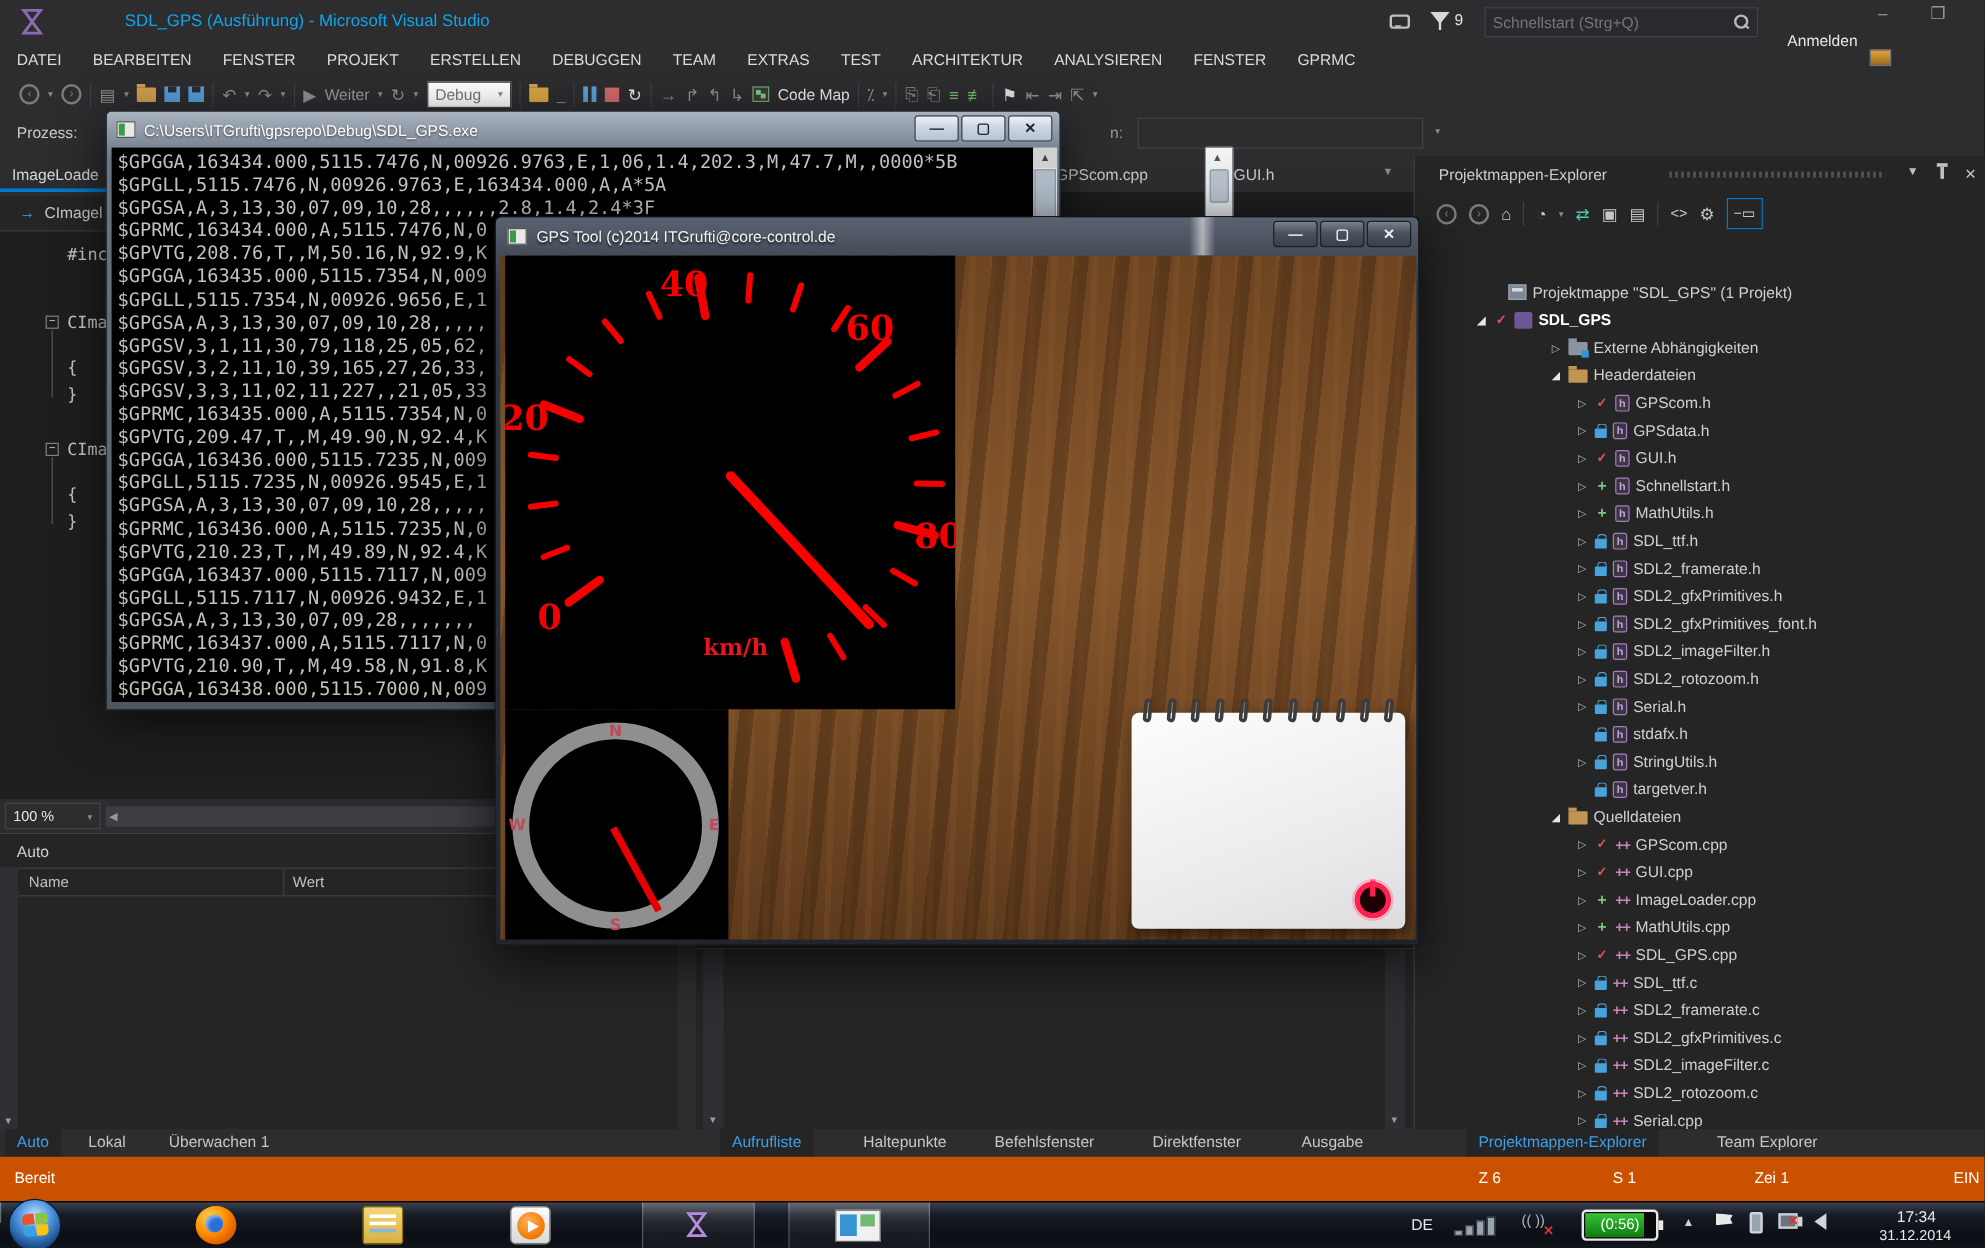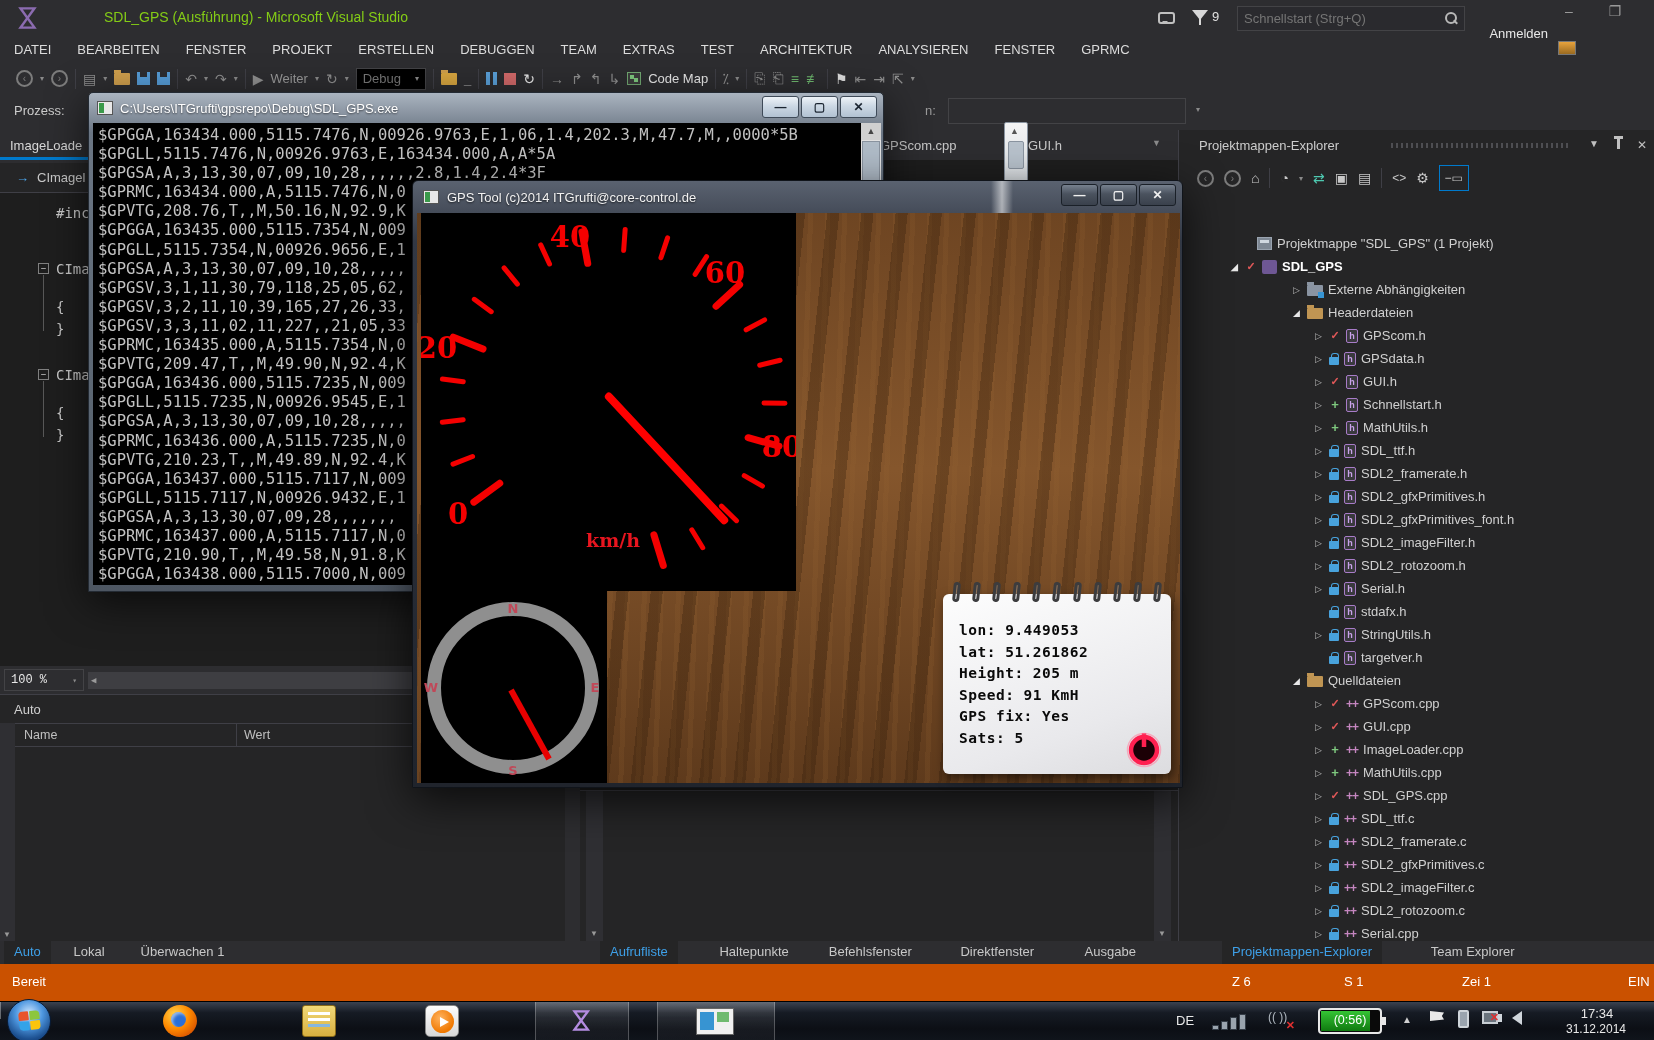--- a/index.html
+++ b/index.html
@@ -4,21 +4,21 @@
 <style>
   * { margin:0; padding:0; box-sizing:border-box; }
   html,body { background:#000; }
   #screen { position:relative; width:1654px; height:1040px; overflow:hidden;
             background:#2d2d30; font-family:"Liberation Sans", sans-serif; color:#ccc; }
   .abs { position:absolute; }
 
   
   #vs-titlebar { left:0; top:0; width:1654px; height:36px; background:#2d2d30; }
   .vs-logo { left:14px; top:2px; font-size:27px; color:#8b6bb0; transform:rotate(90deg); }
-  #vs-title { left:104px; top:9px; font-size:14px; color:#84cc16; }
+  #vs-title { left:104px; top:9px; font-size:14px; color:#0ea5e9; }
   .bubble { left:1158px; top:12px; width:17px; height:12px; border:2px solid #c0c0c0; border-radius:3px; }
   .bubble:after { content:""; position:absolute; left:2px; bottom:-5px; border:3px solid transparent; border-top-color:#c0c0c0; }
   .flag9 { left:1192px; top:8px; width:40px; height:20px; }
   .flag9 .tri { position:absolute; left:0; top:2px; width:0; height:0; border-left:8px solid transparent; border-right:8px solid transparent; border-top:10px solid #d8d8d8; }
   .flag9 .stem { position:absolute; left:7px; top:9px; width:2px; height:8px; background:#d8d8d8; }
   .flag9 .cnt { position:absolute; left:20px; top:1px; font-size:13px; color:#e0e0e0; }
   #quick-search { left:1237px; top:6px; width:228px; height:25px; background:#2a2a2e; border:1px solid #434346; display:flex; align-items:center; }
   #quick-search input { flex:1; background:transparent; border:none; outline:none; color:#999; font-size:13px; padding:0 6px; font-family:"Liberation Sans",sans-serif;}
   .mag { position:relative; width:16px; height:16px; margin-right:5px; }
   .mag:before { content:""; position:absolute; left:2px; top:1px; width:8px; height:8px; border:2px solid #b8b8b8; border-radius:50%; }
@@ -34,41 +34,41 @@
   .tb-sep { width:1px; height:20px; background:#3f3f46; }
   .tb-dd { font-size:8px; color:#8a8a8a; }
   .tb-i { font-size:14px; color:#8f8f8f; }
   .circ { width:17px; height:17px; border-radius:50%; border:2px solid #7c7c7c; color:#7c7c7c; font-size:10px; line-height:13px; text-align:center; }
   .ico-folder { width:16px; height:12px; background:#cf9f4d; border-radius:1px; position:relative; }
   .ico-folder:before { content:""; position:absolute; top:-3px; left:0; width:7px; height:3px; background:#cf9f4d; }
   .ico-save { width:13px; height:13px; background:#569cd6; position:relative; }
   .ico-save:before { content:""; position:absolute; left:3px; top:0; width:7px; height:5px; background:#2d2d30; }
   .ico-pause { display:inline-flex; gap:3px; } .ico-pause i { width:4px; height:13px; background:#5aa0d8; }
   .ico-stop { width:12px; height:12px; background:#d16969; }
-  .combo { height:22px; border:1px solid #434346; background:#000000; color:#787878; font-size:13px; display:flex; align-items:center; padding:0 6px; gap:14px; }
+  .combo { height:22px; border:1px solid #434346; background:#ffffff; color:#787878; font-size:13px; display:flex; align-items:center; padding:0 6px; gap:14px; }
   .ico-codemap { width:14px; height:13px; background:#3c3c3c; border:1px solid #71a871; position:relative;}
   .ico-codemap:before{content:"";position:absolute;left:2px;top:2px;width:4px;height:4px;background:#7ec87e;}
   .ico-codemap:after{content:"";position:absolute;right:2px;bottom:2px;width:4px;height:4px;background:#7ec87e;}
   #vs-toolbar2 { left:0; top:95px; width:1654px; height:35px; font-size:13px; color:#cccccc; }
   #process-label { left:14px; top:8px; }
   #thread-label-frag { left:925px; top:8px; color:#9a9a9a; }
   #toolbar2-combo { left:948px; top:3px; width:238px; height:26px; background:#2d2d30; border:1px solid #434346; }
   #toolbar2-dd { left:1196px; top:10px; font-size:8px; color:#8a8a8a; }
 
   
   #vs-content { left:0; top:130px; width:1654px; height:811px; background:#2d2d30; }
   
   #left-tab { left:0; top:2px; width:178px; height:28px; color:#d8d8d8; font-size:13px; padding:6px 0 0 10px; border-bottom:3px solid #007acc; }
   #left-nav { left:0; top:33px; width:565px; height:30px; background:#252526; border-bottom:1px solid #3f3f46; display:flex; align-items:center; padding-left:16px; gap:8px; font-size:13px; color:#c8c8c8; }
   .nav-arrow { color:#4ba3e8; font-size:13px; }
   #left-editor { left:0; top:63px; width:565px; height:473px; background:#1e1e1e; font-family:"DejaVu Sans Mono",monospace; font-size:14px; color:#c8c8c8; }
   .code-line { position:absolute; left:56px; }
   .fold-box { position:absolute; left:38px; width:11px; height:11px; border:1px solid #808080; color:#c8c8c8; font-size:9px; line-height:9px; text-align:center; background:#1e1e1e; z-index:2;}
   .guide { position:absolute; left:43px; width:1px; background:#585858; }
-  #left-zoomrow { left:0; top:536px; width:565px; height:28px; display:flex; align-items:center;font-family:Liberation Mono, monospace; }
+  #left-zoomrow { left:0; top:536px; width:565px; height:28px; display:flex; align-items:center; }
   #zoom-combo { margin-left:4px; width:80px; height:22px; border:1px solid #434346; color:#e8e8e8; font-size:12px; display:flex; align-items:center; justify-content:space-between; padding:0 6px; background:#2d2d30;}
   #hscroll { margin-left:4px; width:474px; height:17px; background:#3e3e42; color:#999; font-size:9px; display:flex; align-items:center; justify-content:space-between; padding:0 3px;}
   
   #watch-panel { left:0; top:564px; width:565px; height:247px; background:#252526; border-top:1px solid #3f3f46; }
   #watch-title { position:absolute; left:14px; top:7px; font-size:13px; color:#d0d0d0; }
   #watch-header { position:absolute; left:0; top:28px; width:565px; height:24px; border-top:1px solid #3f3f46; border-bottom:1px solid #3f3f46; font-size:12.5px; color:#c0c0c0; }
   #watch-header .col1 { position:absolute; left:24px; top:4px; }
   #watch-header .col2 { position:absolute; left:244px; top:4px; }
   #watch-header .vline { position:absolute; left:236px; top:0; width:1px; height:100%; background:#3f3f46; }
   #watch-vscroll { position:absolute; left:0; top:28px; width:15px; height:219px; background:#2f2f33; }
@@ -702,28 +702,20 @@
             <span class="ring"></span>
             <span class="ring"></span>
             <span class="ring"></span>
             <span class="ring"></span>
             <span class="ring"></span>
             <span class="ring"></span>
             <span class="ring"></span>
             <span class="ring"></span>
             <span class="ring"></span>
           </div>
-        <div id="notepad-text">
-            <div>lon: 9.449053</div>
-            <div>lat: 51.261862</div>
-            <div>Height: 205 m</div>
-            <div>Speed: 91 KmH</div>
-            <div>GPS fix: Yes</div>
-            <div>Sats: 5</div>
-          </div>
         <svg id="power-btn" viewBox="0 0 38 38">
           <circle cx="19" cy="20" r="13" fill="#1c0006" stroke="#ff2050" stroke-width="4.5"></circle>
           <line x1="19" y1="3" x2="19" y2="17" stroke="#ff2050" stroke-width="4.5"></line>
           <circle cx="19" cy="20" r="16.5" fill="none" stroke="#ff87a4" stroke-width="1.5" opacity="0.6"></circle>
         </svg>
       </div>
     </div>
   </div>
 
   <div class="abs" id="taskbar">

